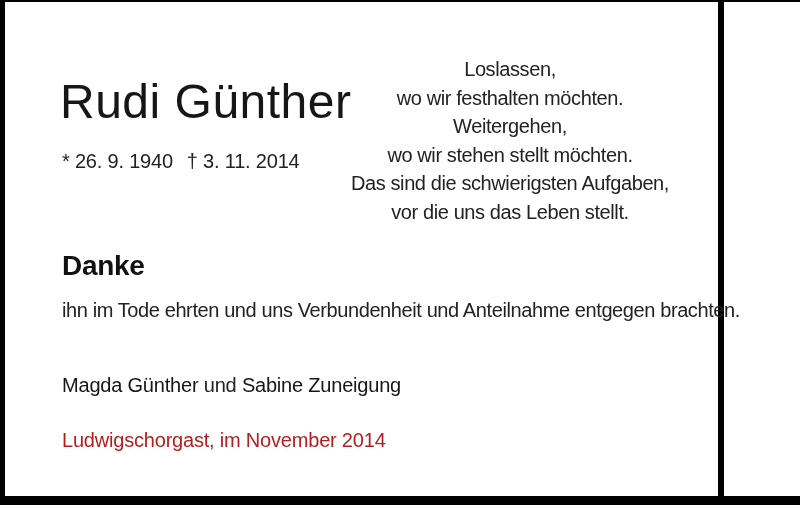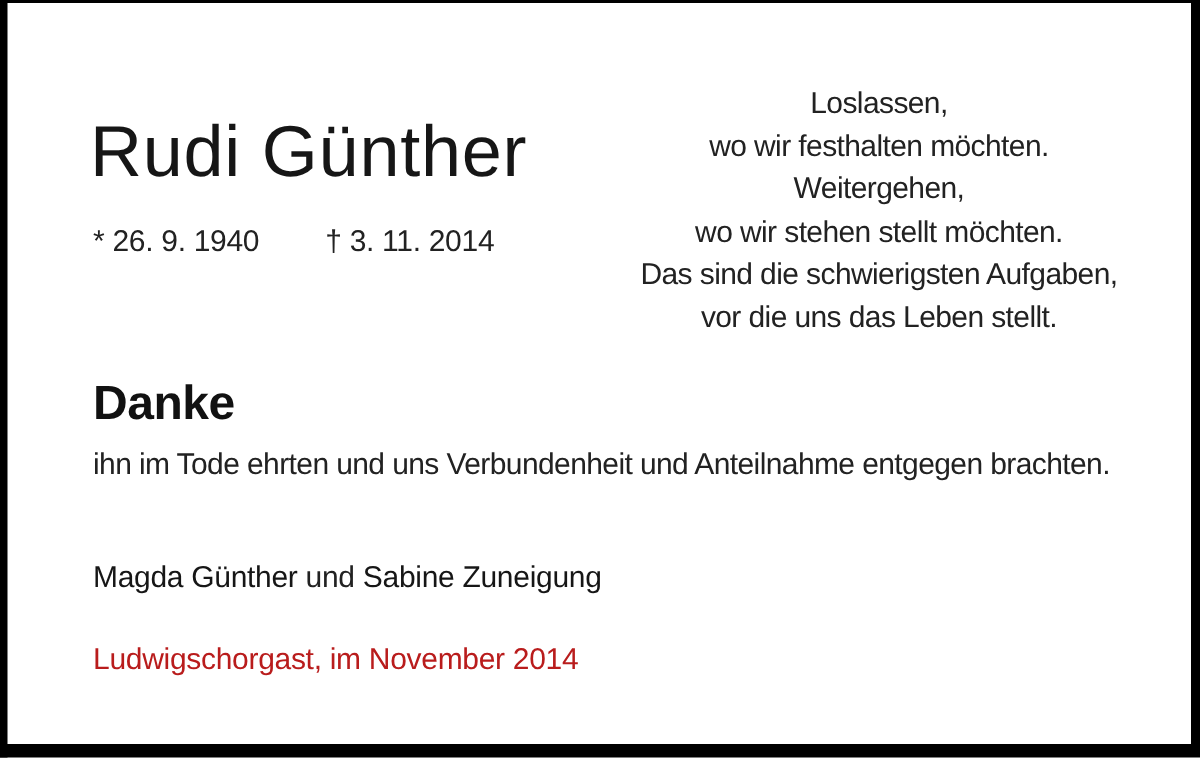--- a/index.html
+++ b/index.html
@@ -8,21 +8,21 @@
   }
   body {
     width: 800px;
     height: 508px;
     background: #ffffff;
     font-family: "Liberation Sans", "DejaVu Sans", sans-serif;
     overflow: hidden;
   }
   .scan {
     position: relative;
-    width: 800px;
+    width: 724px;
     height: 508px;
     background: #ffffff;
   }
   
   .frame-left {
     position: absolute; left: 0; top: 0;
     width: 5px; height: 505px;
     background: #000000;
   }
   .frame-top {
@@ -46,40 +46,40 @@
     font-size: 48px;
     font-weight: 300;
     color: #161616;
     letter-spacing: 0.5px;
     white-space: nowrap;
   }
   .dates {
     position: absolute;
     left: 62px; top: 150px;
     display: flex;
-    gap: 44px;
+    gap: 14px;
     font-size: 20px;
     color: #222222;
     letter-spacing: -0.2px;
     white-space: nowrap;
   }
   .poem {
     position: absolute;
     right: 55px; top: 55px;
     text-align: center;
     font-size: 20px;
     line-height: 28.5px;
     color: #222222;
     letter-spacing: -0.4px;
     white-space: nowrap;
   }
   .danke {
     position: absolute;
     left: 62px; top: 250px;
-    font-size: 32px;
+    font-size: 28px;
     font-weight: bold;
     color: #111111;
     letter-spacing: -0.3px;
   }
   .thanks {
     position: absolute;
     left: 62px; top: 297px;
     font-size: 20px;
     line-height: 27px;
     color: #222222;

